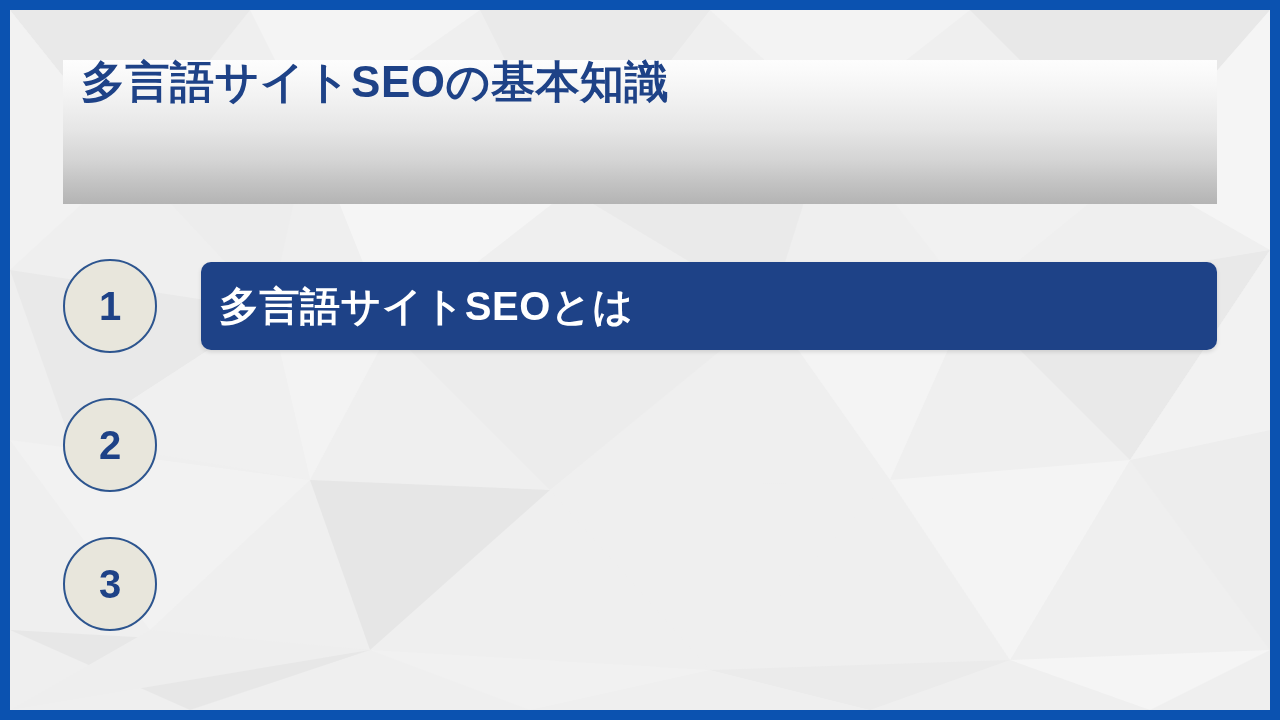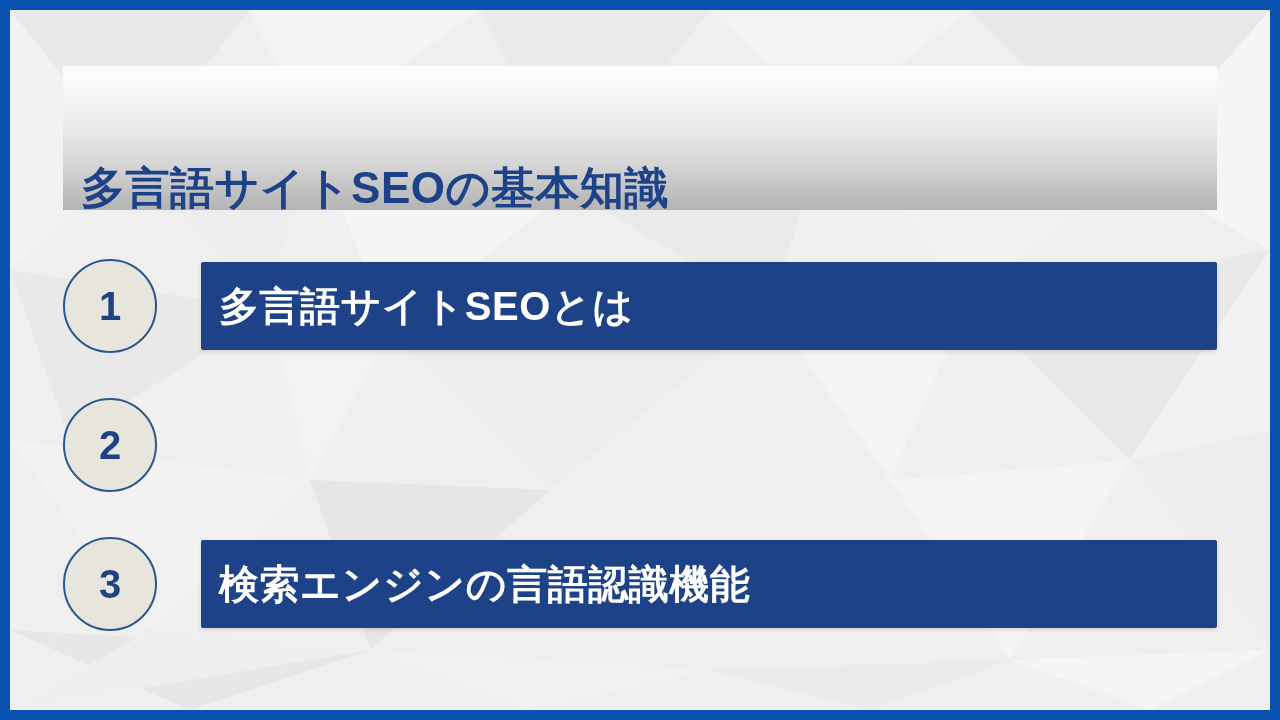--- a/index.html
+++ b/index.html
@@ -21,26 +21,26 @@
     position:absolute;
     left:10px; top:10px; right:10px; bottom:10px;
     background:#efefef;
     overflow:hidden;
   }
   #poly { position:absolute; inset:0; width:100%; height:100%; display:block; }
 
   
   #title-plate {
     position:absolute;
-    left:53px; top:56px;
+    left:53px; top:50px;
     width:1154px; height:144px;
     background:linear-gradient(to bottom,
         #fdfdfd 0%, #fbfbfb 6%, #f2f2f2 26%,
         #e6e6e6 48%, #d4d4d4 70%, #c2c2c2 86%, #b4b4b4 100%);
-    display:flex; align-items:flex-end;
+    display:flex; align-items:flex-start;
   }
   #title-text {
     margin-left:18px;
     color:#1e4287;
     font-size:44px;
     font-weight:bold;
     letter-spacing:.5px;
     line-height:1;
     white-space:nowrap;
   }
@@ -72,21 +72,21 @@
     line-height:1;
   }
 
   .bar {
     flex:1 1 auto;
     margin-left:44px;
     align-self:stretch;
     height:88px;
     margin-top:4px;
     background:#1e4287;
-    border-radius:2px;
+    border-radius:10px;
     display:flex;
     align-items:center;
     box-shadow:0 2px 4px rgba(0,0,0,.12);
   }
   .bar-text {
     margin-left:18px;
     color:#ffffff;
     font-size:40px;
     font-weight:bold;
     letter-spacing:.5px;
@@ -153,19 +153,16 @@
     <div class="row" id="row-1">
       <div class="num-circle">
         <span>2</span>
       </div>
     </div>
 
     <div class="row" id="row-2">
       <div class="num-circle">
         <span>3</span>
       </div>
-      <div class="bar">
-        <span class="bar-text">検索エンジンの言語認識機能</span>
-      </div>
     </div>
 
   </div>
 </div>
 
 </body></html>

